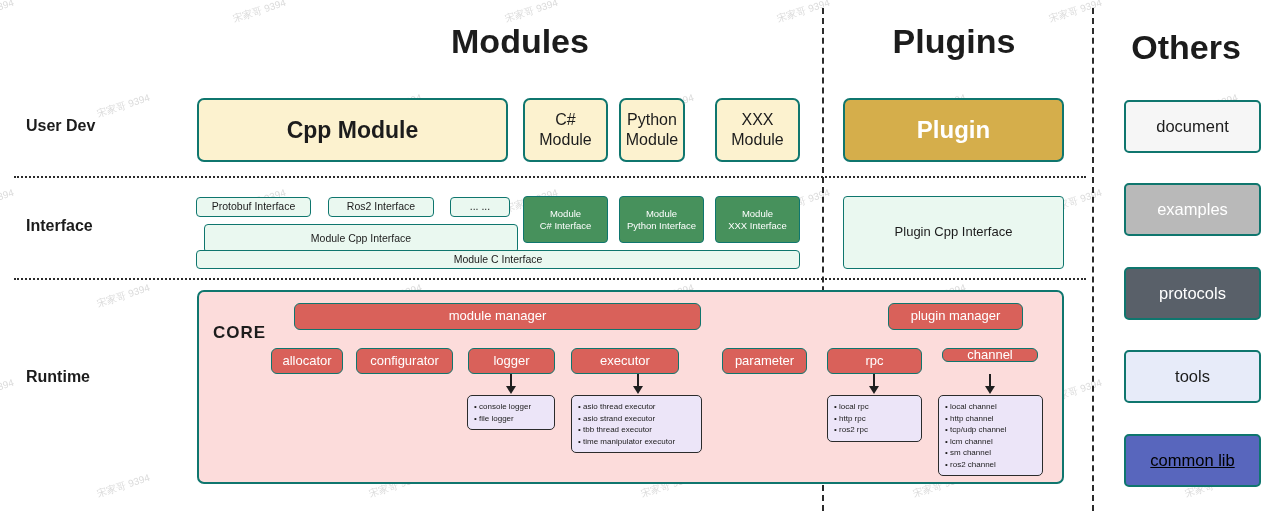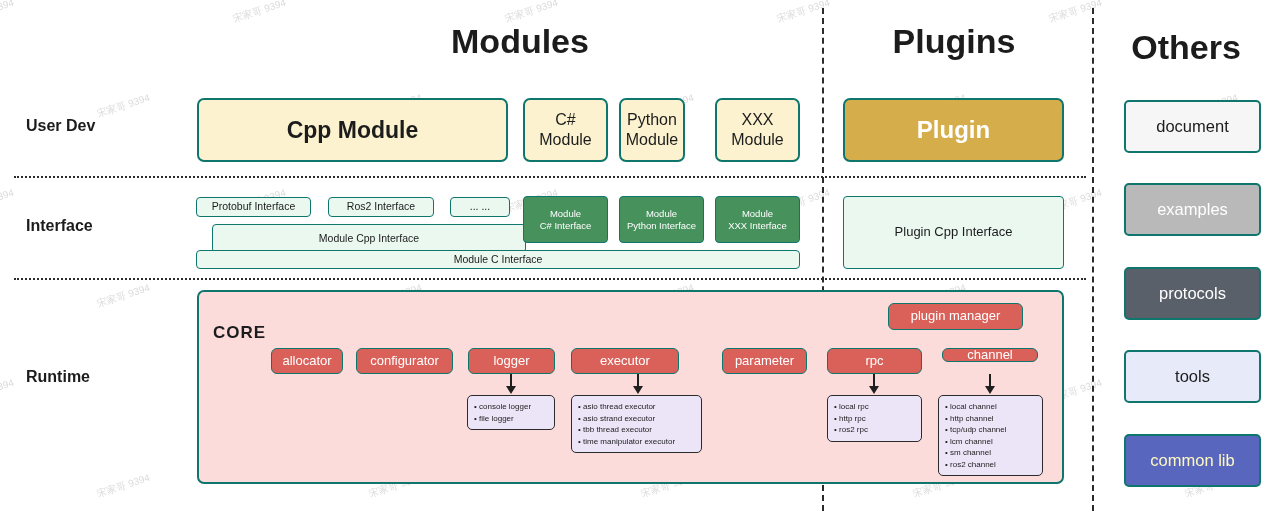--- a/index.html
+++ b/index.html
@@ -26,21 +26,21 @@
   .cream{background:#fcf2cf;}
   .gold{background:#d5ae4b;color:#ffffff;}
   .lgreen{background:#eaf8f0;border-width:1.5px;border-radius:4px;}
   .dgreen{background:#47915c;color:#ffffff;border-width:1.5px;border-radius:4px;}
   .pinkpanel{background:#fcdcdb;}
   .redbox{background:#d9615a;color:#ffffff;border-width:1.5px;border-radius:6px;font-size:13px;}
   .o-doc{background:#f6f6f6;}
   .o-ex{background:#b9b9b9;color:#ffffff;}
   .o-proto{background:#596069;color:#ffffff;}
   .o-tools{background:#e7ebf9;}
-  .o-lib{background:#5866bd;color:#fef9c3;}
+  .o-lib{background:#5866bd;color:#000000;text-decoration:underline;}
   .others-box{left:1124px;width:137px;height:53px;font-size:16.5px;border-radius:5px;}
 
   .sec-title{position:absolute;font-size:34px;font-weight:600;text-align:center;}
   .row-label{position:absolute;font-size:16px;font-weight:600;}
 
   .core-label{position:absolute;font-size:17px;font-weight:700;letter-spacing:1px;}
 
   
   .arrow{position:absolute;width:12px;height:22px;}
   .arrow::before{content:'';position:absolute;left:5px;top:0;width:2px;height:14px;background:#1f1f1f;}
@@ -113,34 +113,35 @@
   <div class="box cream" style="left:619px;top:98px;width:66px;height:64px;font-size:16px;">Python
 Module</div>
   <div class="box cream" style="left:715px;top:98px;width:85px;height:64px;font-size:16px;">XXX
 Module</div>
 
   <div class="box gold" style="left:843px;top:98px;width:221px;height:64px;font-size:24px;font-weight:600;">Plugin</div>
 
   <div class="box lgreen" style="left:196px;top:197px;width:115px;height:20px;font-size:10.5px;">Protobuf Interface</div>
   <div class="box lgreen" style="left:328px;top:197px;width:106px;height:20px;font-size:10.5px;">Ros2 Interface</div>
   <div class="box lgreen" style="left:450px;top:197px;width:60px;height:20px;font-size:10.5px;">... ...</div>
-  <div class="box lgreen" style="left:212px;top:224px;width:314px;height:29px;font-size:10.5px;">Module Cpp Interface</div>
+  <div class="box lgreen" style="left:204px;top:224px;width:314px;height:29px;font-size:10.5px;">Module Cpp Interface</div>
   <div class="box lgreen" style="left:196px;top:250px;width:604px;height:19px;font-size:10.5px;">Module C Interface</div>
   <div class="box dgreen" style="left:523px;top:196px;width:85px;height:47px;font-size:9.5px;">Module
 C# Interface</div>
   <div class="box dgreen" style="left:619px;top:196px;width:85px;height:47px;font-size:9.5px;">Module
 Python Interface</div>
   <div class="box dgreen" style="left:715px;top:196px;width:85px;height:47px;font-size:9.5px;">Module
 XXX Interface</div>
 
   <div class="box lgreen" style="left:843px;top:196px;width:221px;height:73px;font-size:13px;">Plugin Cpp Interface</div>
 
   <div class="box pinkpanel" style="left:197px;top:290px;width:867px;height:194px;"></div>
   <div class="core-label" style="left:213px;top:323px;">CORE</div>
 
+  <div class="box redbox" style="left:294px;top:303px;width:407px;height:27px;">module manager</div>
   <div class="box redbox" style="left:888px;top:303px;width:135px;height:27px;">plugin manager</div>
 
   <div class="box redbox" style="left:271px;top:348px;width:72px;height:26px;">allocator</div>
   <div class="box redbox" style="left:356px;top:348px;width:97px;height:26px;">configurator</div>
   <div class="box redbox" style="left:468px;top:348px;width:87px;height:26px;">logger</div>
   <div class="box redbox" style="left:571px;top:348px;width:108px;height:26px;">executor</div>
   <div class="box redbox" style="left:722px;top:348px;width:85px;height:26px;">parameter</div>
   <div class="box redbox" style="left:827px;top:348px;width:95px;height:26px;">rpc</div>
   <div class="box redbox" style="left:942px;top:348px;width:96px;height:14px;">channel</div>
 

